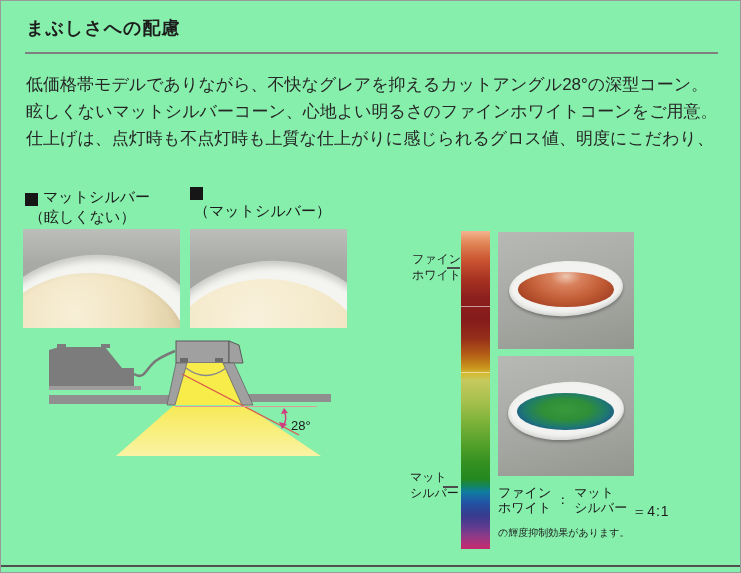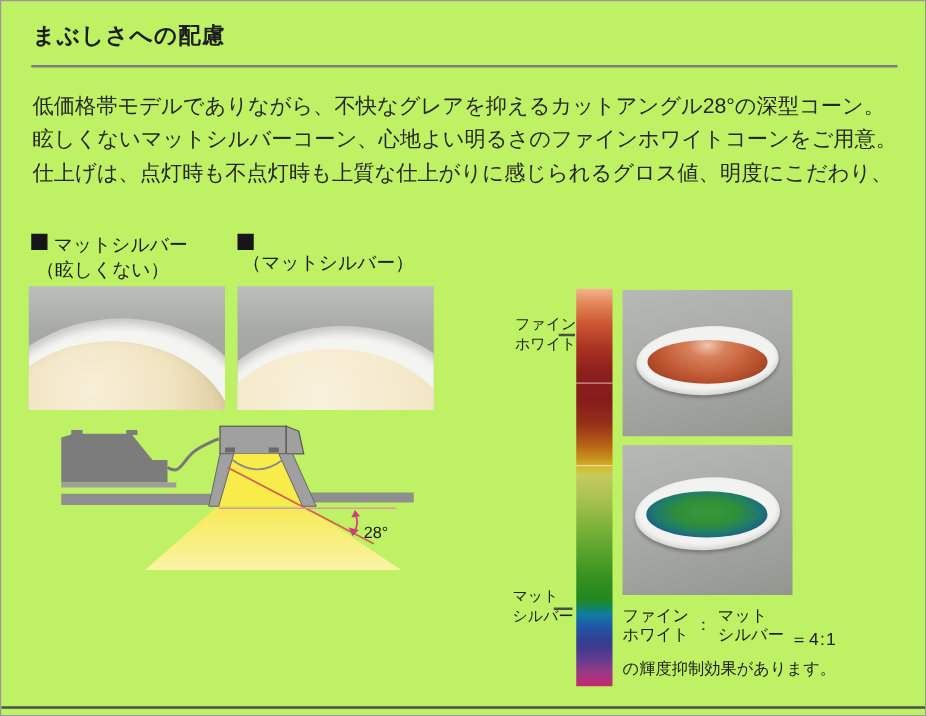--- a/index.html
+++ b/index.html
@@ -1,28 +1,28 @@
 <!DOCTYPE html>
 <html><head>
 <meta charset="utf-8">
 <style>
   html,body{margin:0;padding:0;background:#fff;}
   .page{
-    position:relative;width:741px;height:573px;background:#bef264;
+    position:relative;width:741px;height:573px;background:#86efac;
     border:1px solid #9a9a9a;box-sizing:border-box;overflow:hidden;
     font-family:"Liberation Sans","DejaVu Sans",sans-serif;color:#222;
   }
   .abs{position:absolute;}
   .title{left:25px;top:15px;font-size:18px;font-weight:bold;color:#1d1d1d;letter-spacing:1px;}
   .title-rule{left:24px;top:51px;width:693px;height:2px;background:#7f7f7f;}
   .intro{left:25px;top:70px;font-size:17px;line-height:27px;color:#262626;}
   .intro div{white-space:nowrap;}
   
   .swatch{top:186px;font-size:15px;line-height:19px;color:#1c1c1c;}
-  .swatch .row{display:flex;align-items:flex-start;gap:5px;}
+  .swatch .row{display:flex;align-items:flex-end;gap:5px;}
   .sq{width:13px;height:13px;background:#161616;display:inline-block;flex:0 0 auto;}
   .swatch .sub{margin-left:4px;margin-top:1px;}
   
   .photo{top:228px;width:157px;height:99px;overflow:hidden;
     background:linear-gradient(180deg,#bcbeb9 0%,#a8aaa5 35%,#9da09a 100%);}
   .photo .ring{position:absolute;border-radius:50%;background:#f4f4f1;
     box-shadow:inset 0 5px 7px rgba(0,0,0,.18);}
   .photo .cone{position:absolute;border-radius:50%;}
   .photo-matte .ring{width:230px;height:190px;left:-45px;top:26px;transform:rotate(-6deg);}
   .photo-matte .cone{width:198px;height:158px;left:-33px;top:44px;
@@ -50,21 +50,21 @@
     background:radial-gradient(ellipse at 50% 12%,#eec6b2 0%,#d8815c 22%,#c25c36 55%,#a23f22 85%,#8f3115 100%);}
   .fphoto-b{top:355px;height:120px;}
   .fphoto-b .fring{left:7%;top:22%;width:85%;height:48%;transform:rotate(-3deg);}
   .fphoto-b .finner{left:14%;top:31%;width:71%;height:31%;
     background:radial-gradient(ellipse at 50% 45%,#38993c 0%,#2f8f38 35%,#1f7a6e 60%,#1c4f96 82%,#173472 100%);}
   
   .caption{left:497px;top:478px;color:#1c1c1c;}
   .ratio-row{display:flex;align-items:center;gap:5px;font-size:13px;}
   .stack{display:flex;flex-direction:column;line-height:15px;}
   .ratio-eq{font-size:14px;letter-spacing:1px;margin-top:24px;}
-  .caption .note{margin-top:5px;font-size:13px;white-space:nowrap;}
+  .caption .note{margin-top:5px;font-size:10px;white-space:nowrap;}
   .bottom-rule{left:0;top:564px;width:741px;height:2px;background:#4f4f4f;}
 </style>
 </head>
 <body>
 
 <div class="page">
 
   <div class="abs title">まぶしさへの配慮</div>
   <div class="abs title-rule"></div>
 

